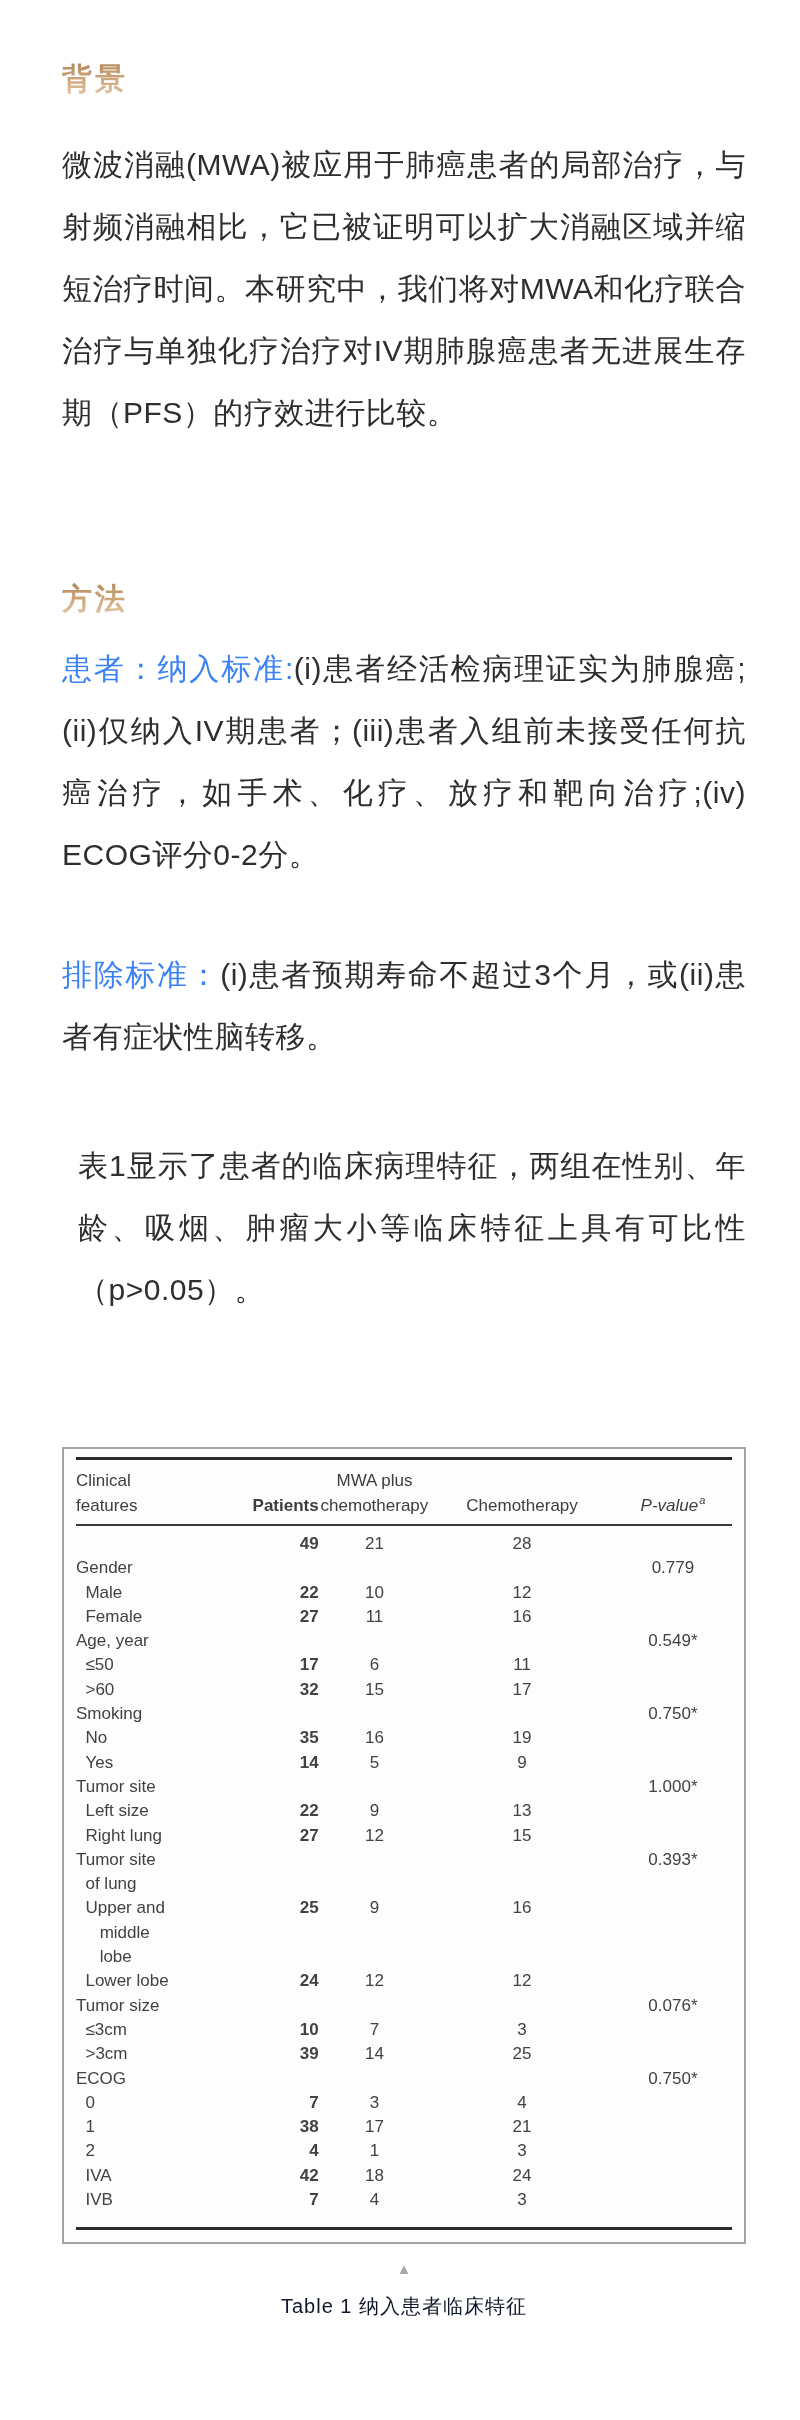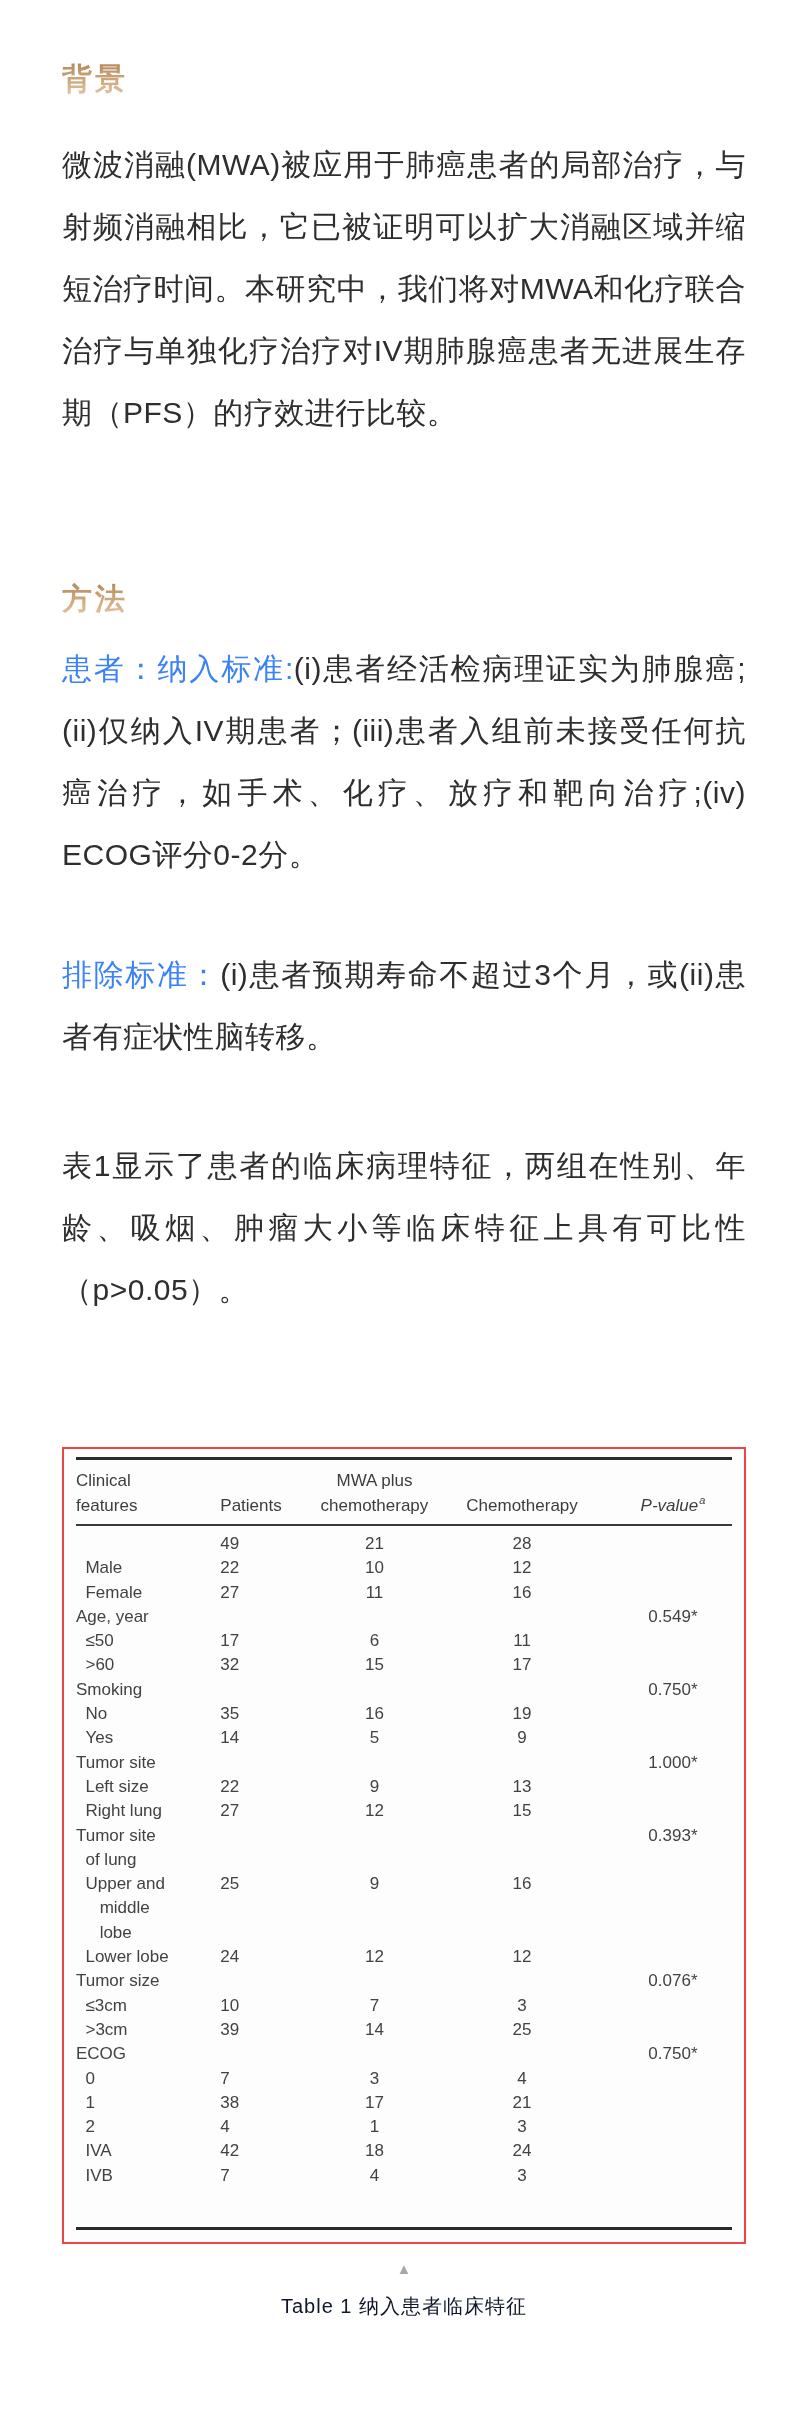--- a/index.html
+++ b/index.html
@@ -36,30 +36,30 @@
     margin: 0;
     font-size: 30px;
     line-height: 62px;
     color: #2e2e2e;
     text-align: justify;
     letter-spacing: 0.5px;
   }
   .p-background { margin-top: 38px; }
   .p-inclusion  { margin-top: 22px; }
   .p-exclusion  { margin-top: 58px; }
-  .p-tableintro { margin-top: 67px; }
+  .p-tableintro { margin-top: 67px; margin-left: 16px; }
   .lead-bold { font-weight: 400; color: #3b82f6; }
 
   
   .table-box {
     box-sizing: border-box;
     margin-top: 126px;
     width: 684px;
     height: 797px;
-    border: 2px solid #ef4444;
+    border: 2px solid #a3a3a3;
     background: #fdfdfd;
     padding: 8px 12px 12px 12px;
     display: flex;
     flex-direction: column;
     color: #424242;
   }
   .rule-top    { height: 3px; background: #2b2b2b; flex: none; }
   .rule-mid    { height: 2px; background: #3a3a3a; flex: none; }
   .rule-bottom { height: 3px; background: #2b2b2b; flex: none; }
   .thead {
@@ -69,21 +69,21 @@
     flex: none;
   }
   .tcell {
     box-sizing: border-box;
     font-size: 17px;
     line-height: 24.3px;
     white-space: pre-wrap;
   }
   .th { line-height: 25px; color: #3d3d3d; }
   .c-label    { width: 22%; text-align: left; }
-  .c-patients { width: 15%; text-align: left; }
+  .c-patients { width: 15%; text-align: right; font-weight: bold; }
   .c-mwa      { width: 17%; text-align: center; }
   .c-chemo    { width: 28%; text-align: center; }
   .c-p        { width: 18%; text-align: center; }
   .th.c-p     { font-style: italic; }
   .th .sup {
     font-size: 11px;
     font-style: italic;
     vertical-align: 7px;
     margin-left: 1px;
   }
@@ -148,20 +148,27 @@
 
     <div class="tbody">
         <div class="trow">
           <div class="tcell c-label"></div>
           <div class="tcell c-patients">49</div>
           <div class="tcell c-mwa">21</div>
           <div class="tcell c-chemo">28</div>
           <div class="tcell c-p"></div>
         </div>
         <div class="trow">
+          <div class="tcell c-label">Gender</div>
+          <div class="tcell c-patients"></div>
+          <div class="tcell c-mwa"></div>
+          <div class="tcell c-chemo"></div>
+          <div class="tcell c-p">0.779</div>
+        </div>
+        <div class="trow">
           <div class="tcell c-label">  Male</div>
           <div class="tcell c-patients">22</div>
           <div class="tcell c-mwa">10</div>
           <div class="tcell c-chemo">12</div>
           <div class="tcell c-p"></div>
         </div>
         <div class="trow">
           <div class="tcell c-label">  Female</div>
           <div class="tcell c-patients">27</div>
           <div class="tcell c-mwa">11</div>

